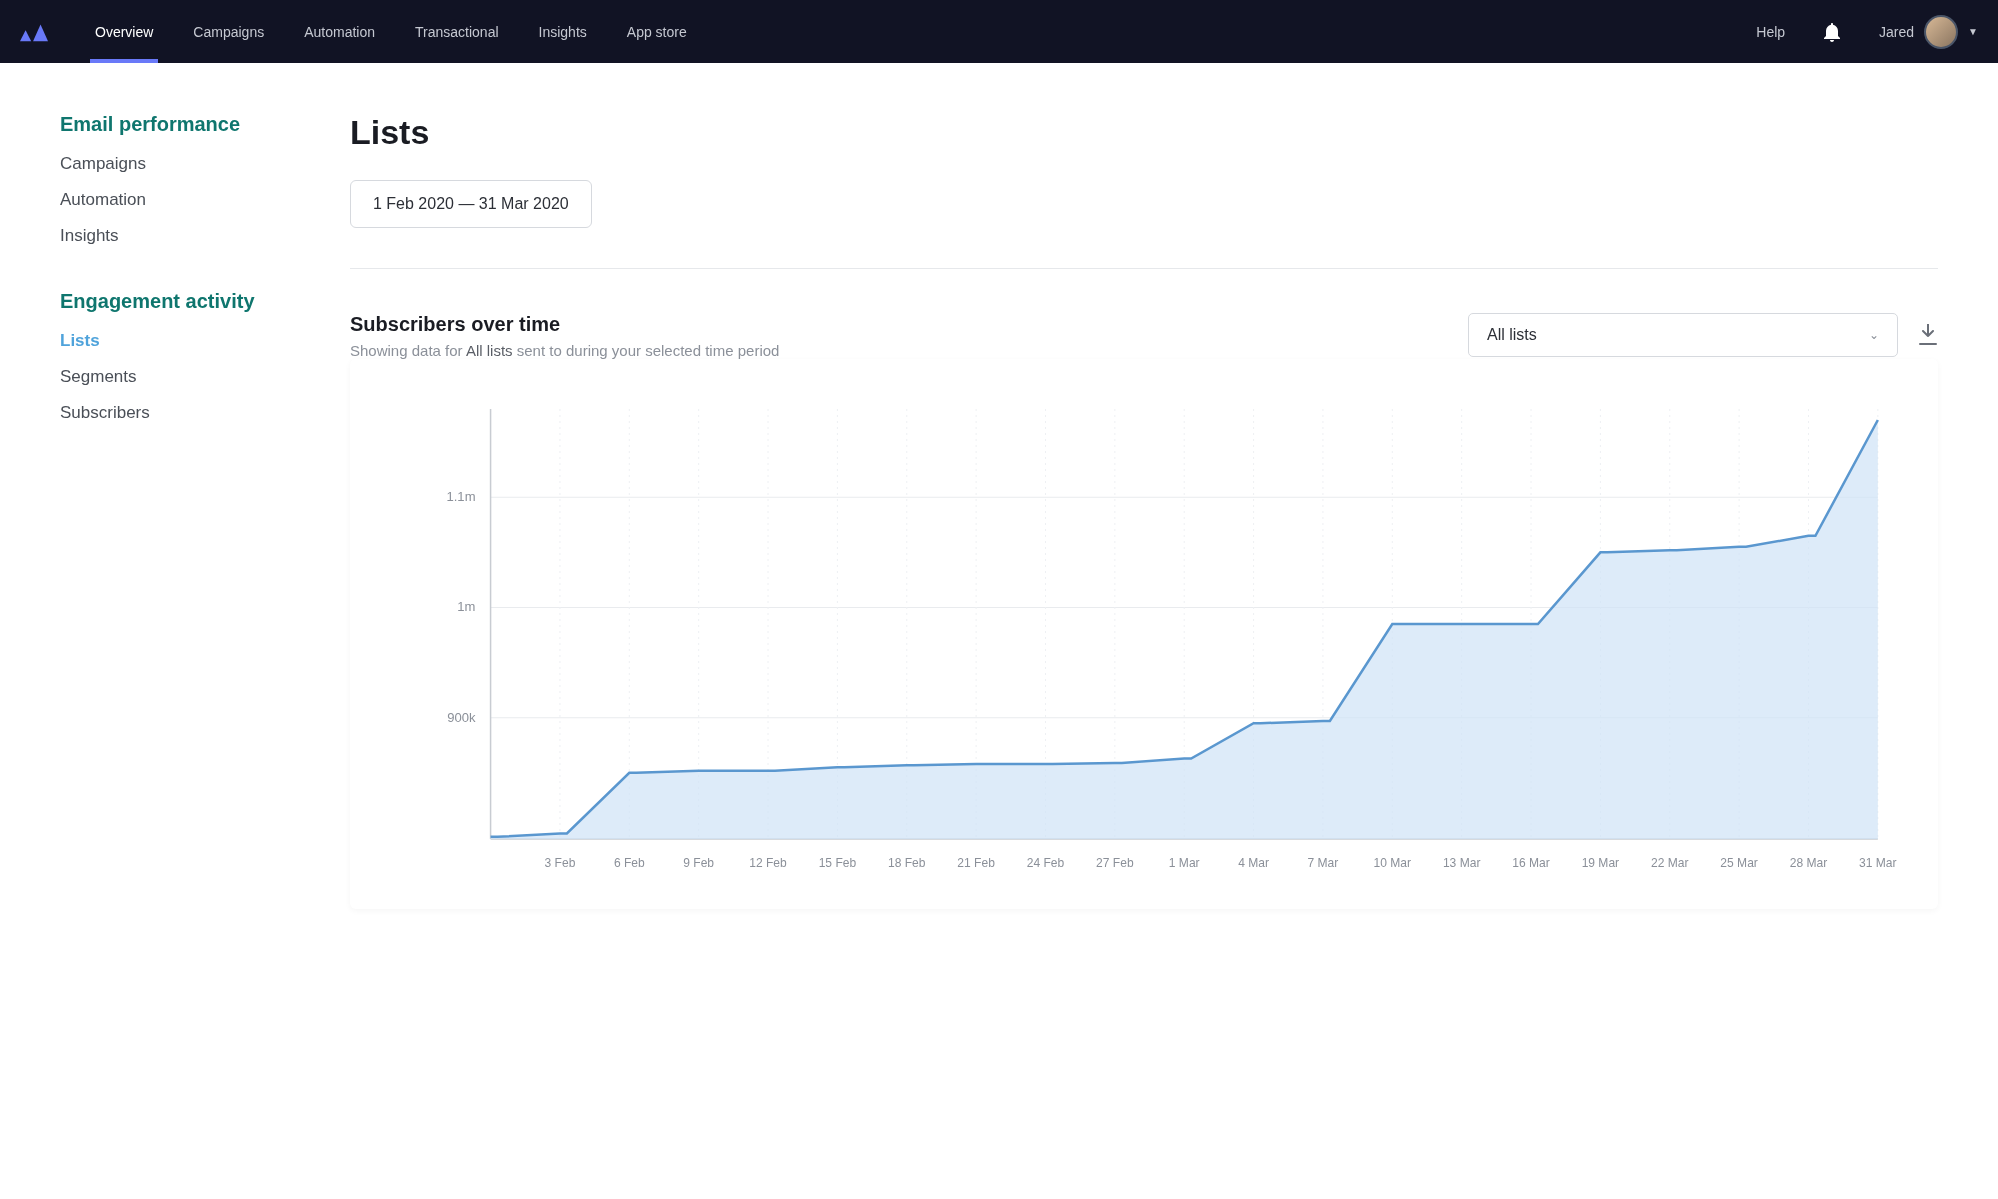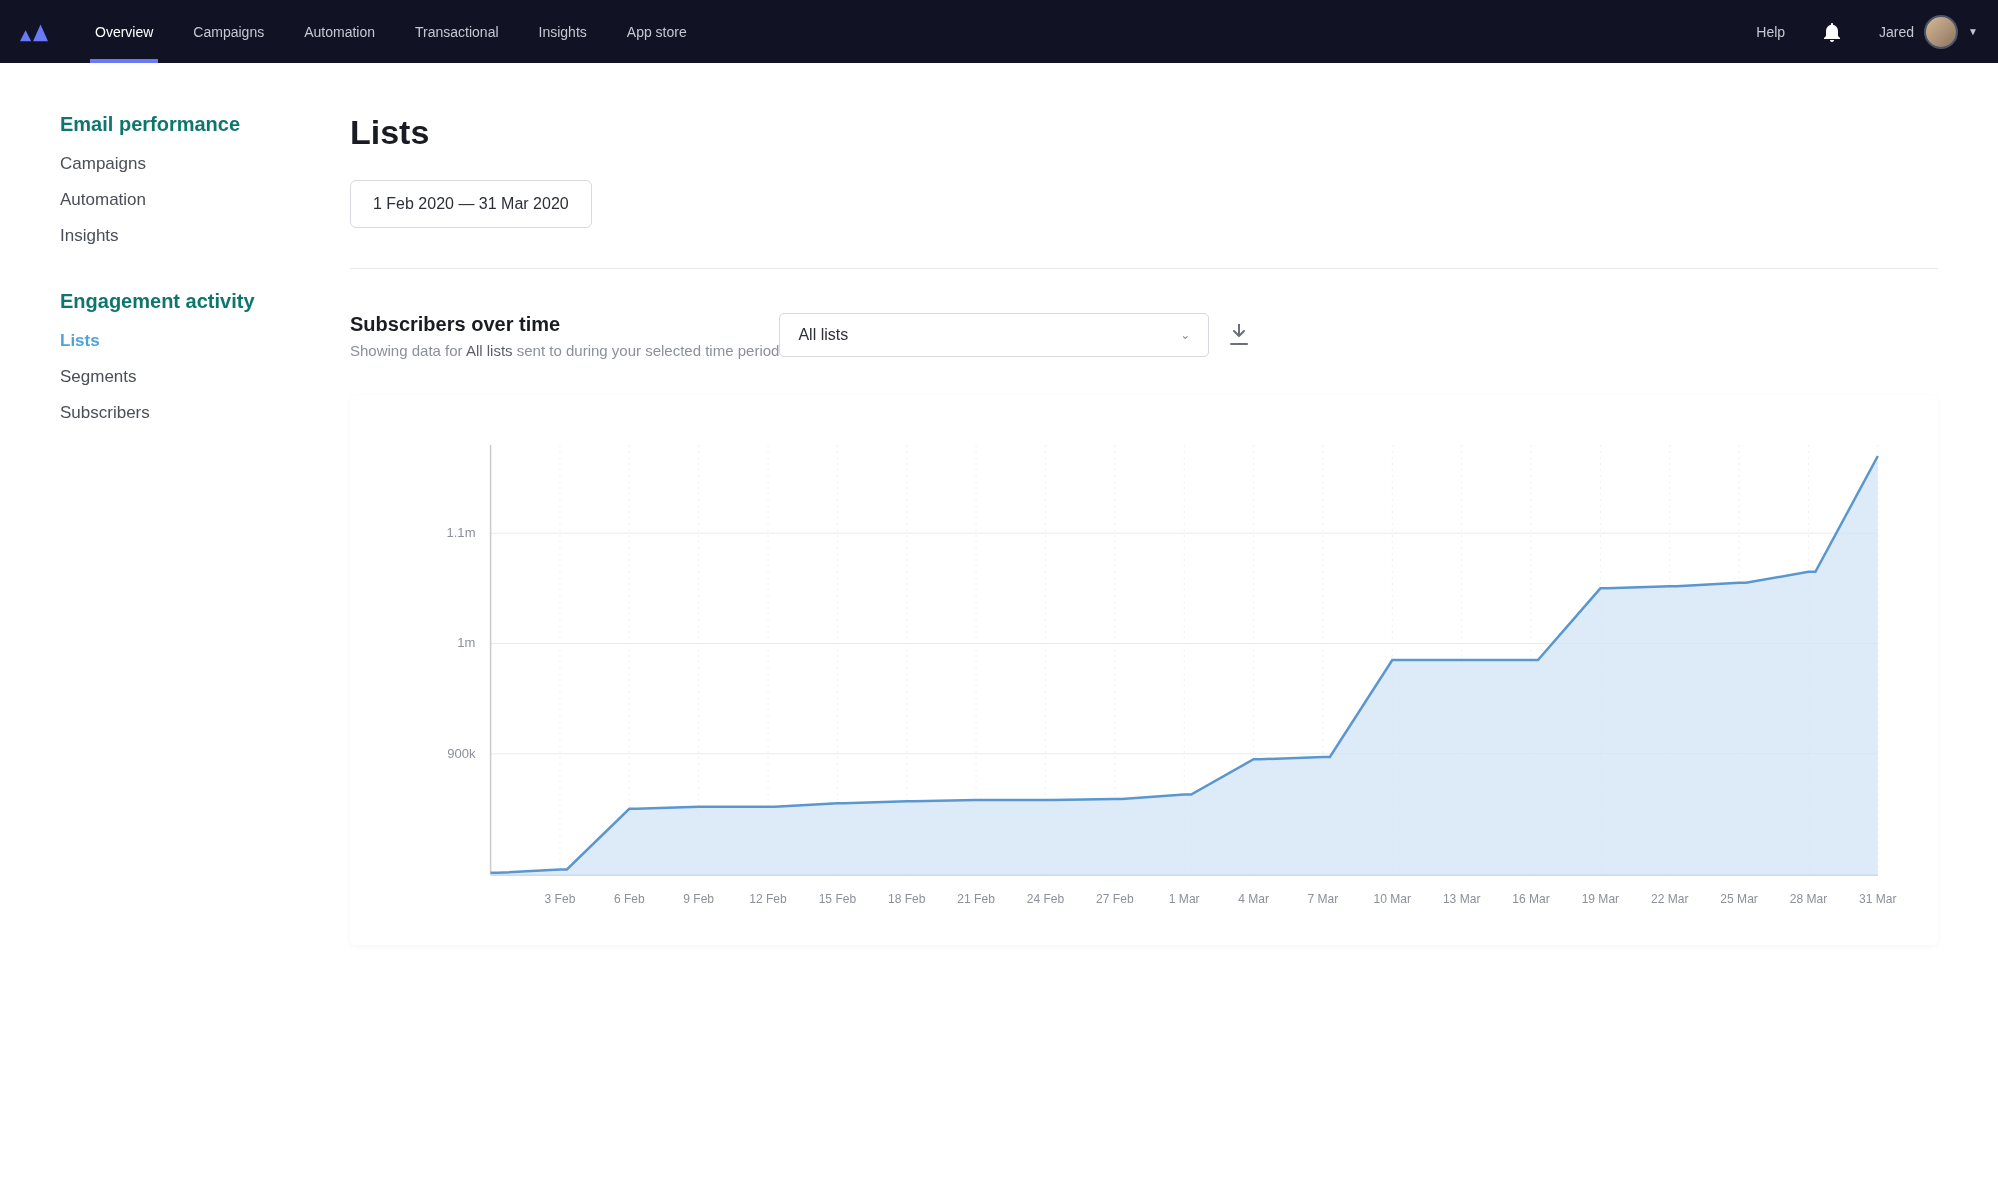--- a/index.html
+++ b/index.html
@@ -26,21 +26,21 @@
     .sidebar-group-title { font-size: 20px; font-weight: 700; color: #0f766e; margin-bottom: 18px; }
     .sidebar-item { font-size: 17px; color: #4a4f57; margin-bottom: 16px; cursor: pointer; }
     .sidebar-item.active { color: #4fa3db; font-weight: 600; }
     .sidebar-gap { height: 28px; }
 
     .content { flex: 1; max-width: 1640px; }
     .page-title { font-size: 34px; font-weight: 800; color: #1a1c23; margin-bottom: 28px; }
     .date-picker { display: inline-block; border: 1px solid #d6d9de; border-radius: 6px; padding: 14px 22px; font-size: 16px; color: #2c2f36; margin-bottom: 40px; cursor: pointer; }
     .divider { border: none; border-top: 1px solid #e6e8eb; margin-bottom: 44px; }
 
-    .section-header { display: flex; align-items: flex-start; margin-bottom: 36px; }
+    .section-header { display: flex; align-items: flex-start; justify-content: space-between; }
     .section-title { font-size: 20px; font-weight: 700; color: #1a1c23; margin-bottom: 6px; }
     .section-sub { font-size: 15px; color: #8b9099; }
     .section-sub .emph { color: #5a5e66; }
     .section-controls { display: flex; align-items: center; gap: 20px; }
     .list-select { border: 1px solid #d6d9de; border-radius: 5px; padding: 12px 18px; min-width: 430px; display: flex; align-items: center; justify-content: space-between; font-size: 16px; color: #2c2f36; background: #fff; cursor: pointer; }
     .chev { font-size: 12px; color: #8b9099; }
     .download-icon { width: 20px; height: 22px; cursor: pointer; }
 
     
     .chart-card { background: #fff; border-radius: 6px; padding: 40px 30px 30px 30px; box-shadow: 0 2px 6px rgba(0,0,0,0.04); position: relative; }

